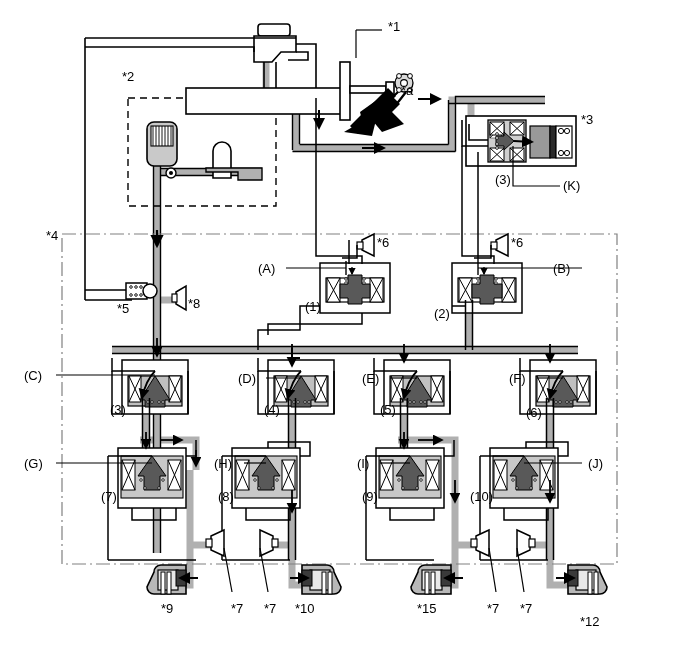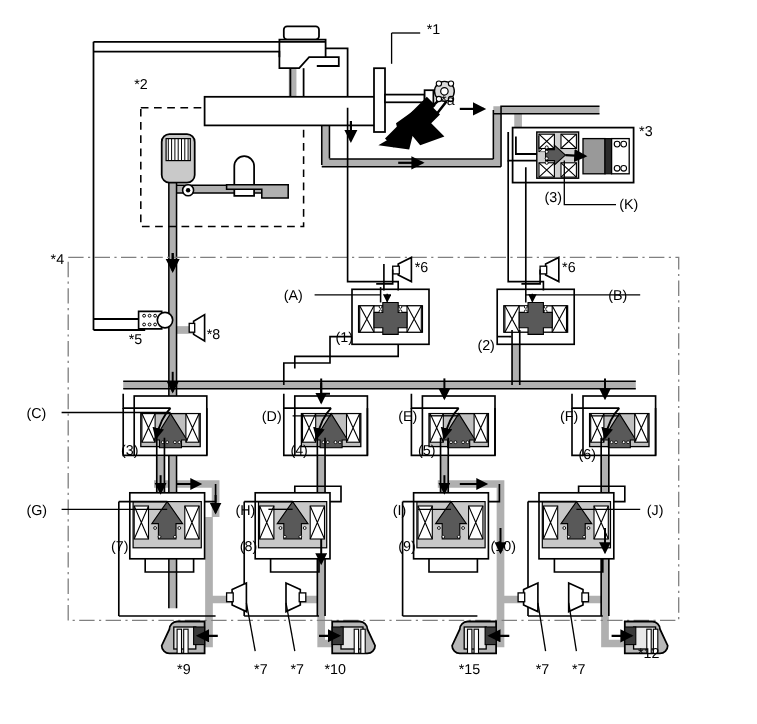--- a/index.html
+++ b/index.html
@@ -563,23 +563,23 @@
 <div class="lbl" style="left:264px;top:402px;">(4)</div>
 <div class="lbl" style="left:380px;top:402px;">(5)</div>
 <div class="lbl" style="left:526px;top:405px;">(6)</div>
 <div class="lbl" style="left:24px;top:456px;">(G)</div>
 <div class="lbl" style="left:214px;top:456px;">(H)</div>
 <div class="lbl" style="left:357px;top:456px;">(I)</div>
 <div class="lbl" style="left:588px;top:456px;">(J)</div>
 <div class="lbl" style="left:101px;top:489px;">(7)</div>
 <div class="lbl" style="left:218px;top:489px;">(8)</div>
 <div class="lbl" style="left:362px;top:489px;">(9)</div>
-<div class="lbl" style="left:446px;top:489px;">(10)</div>
+<div class="lbl" style="left:470px;top:489px;">(10)</div>
 <div class="lbl" style="left:161px;top:601px;">*9</div>
 <div class="lbl" style="left:231px;top:601px;">*7</div>
 <div class="lbl" style="left:264px;top:601px;">*7</div>
 <div class="lbl" style="left:295px;top:601px;">*10</div>
 <div class="lbl" style="left:417px;top:601px;">*15</div>
 <div class="lbl" style="left:487px;top:601px;">*7</div>
 <div class="lbl" style="left:520px;top:601px;">*7</div>
-<div class="lbl" style="left:580px;top:586px;">*12</div>
+<div class="lbl" style="left:580px;top:614px;">*12</div>
 
 </div>
 
 </body></html>

